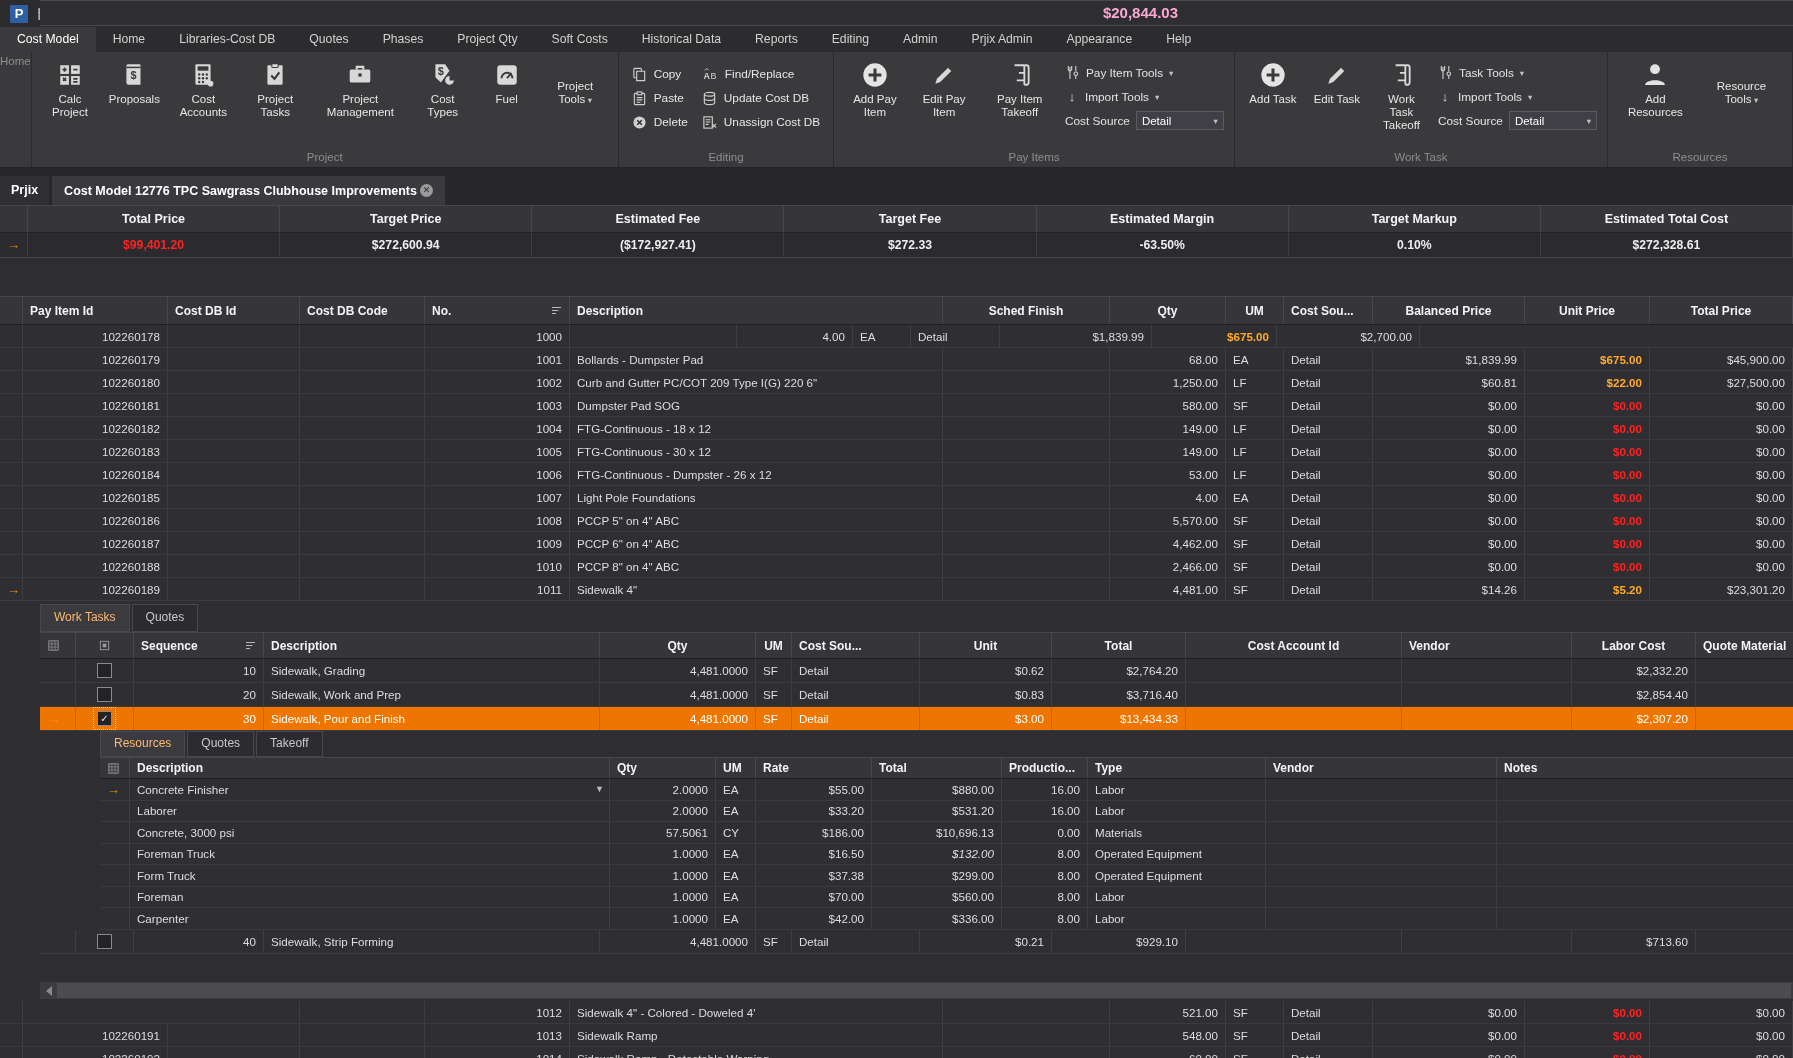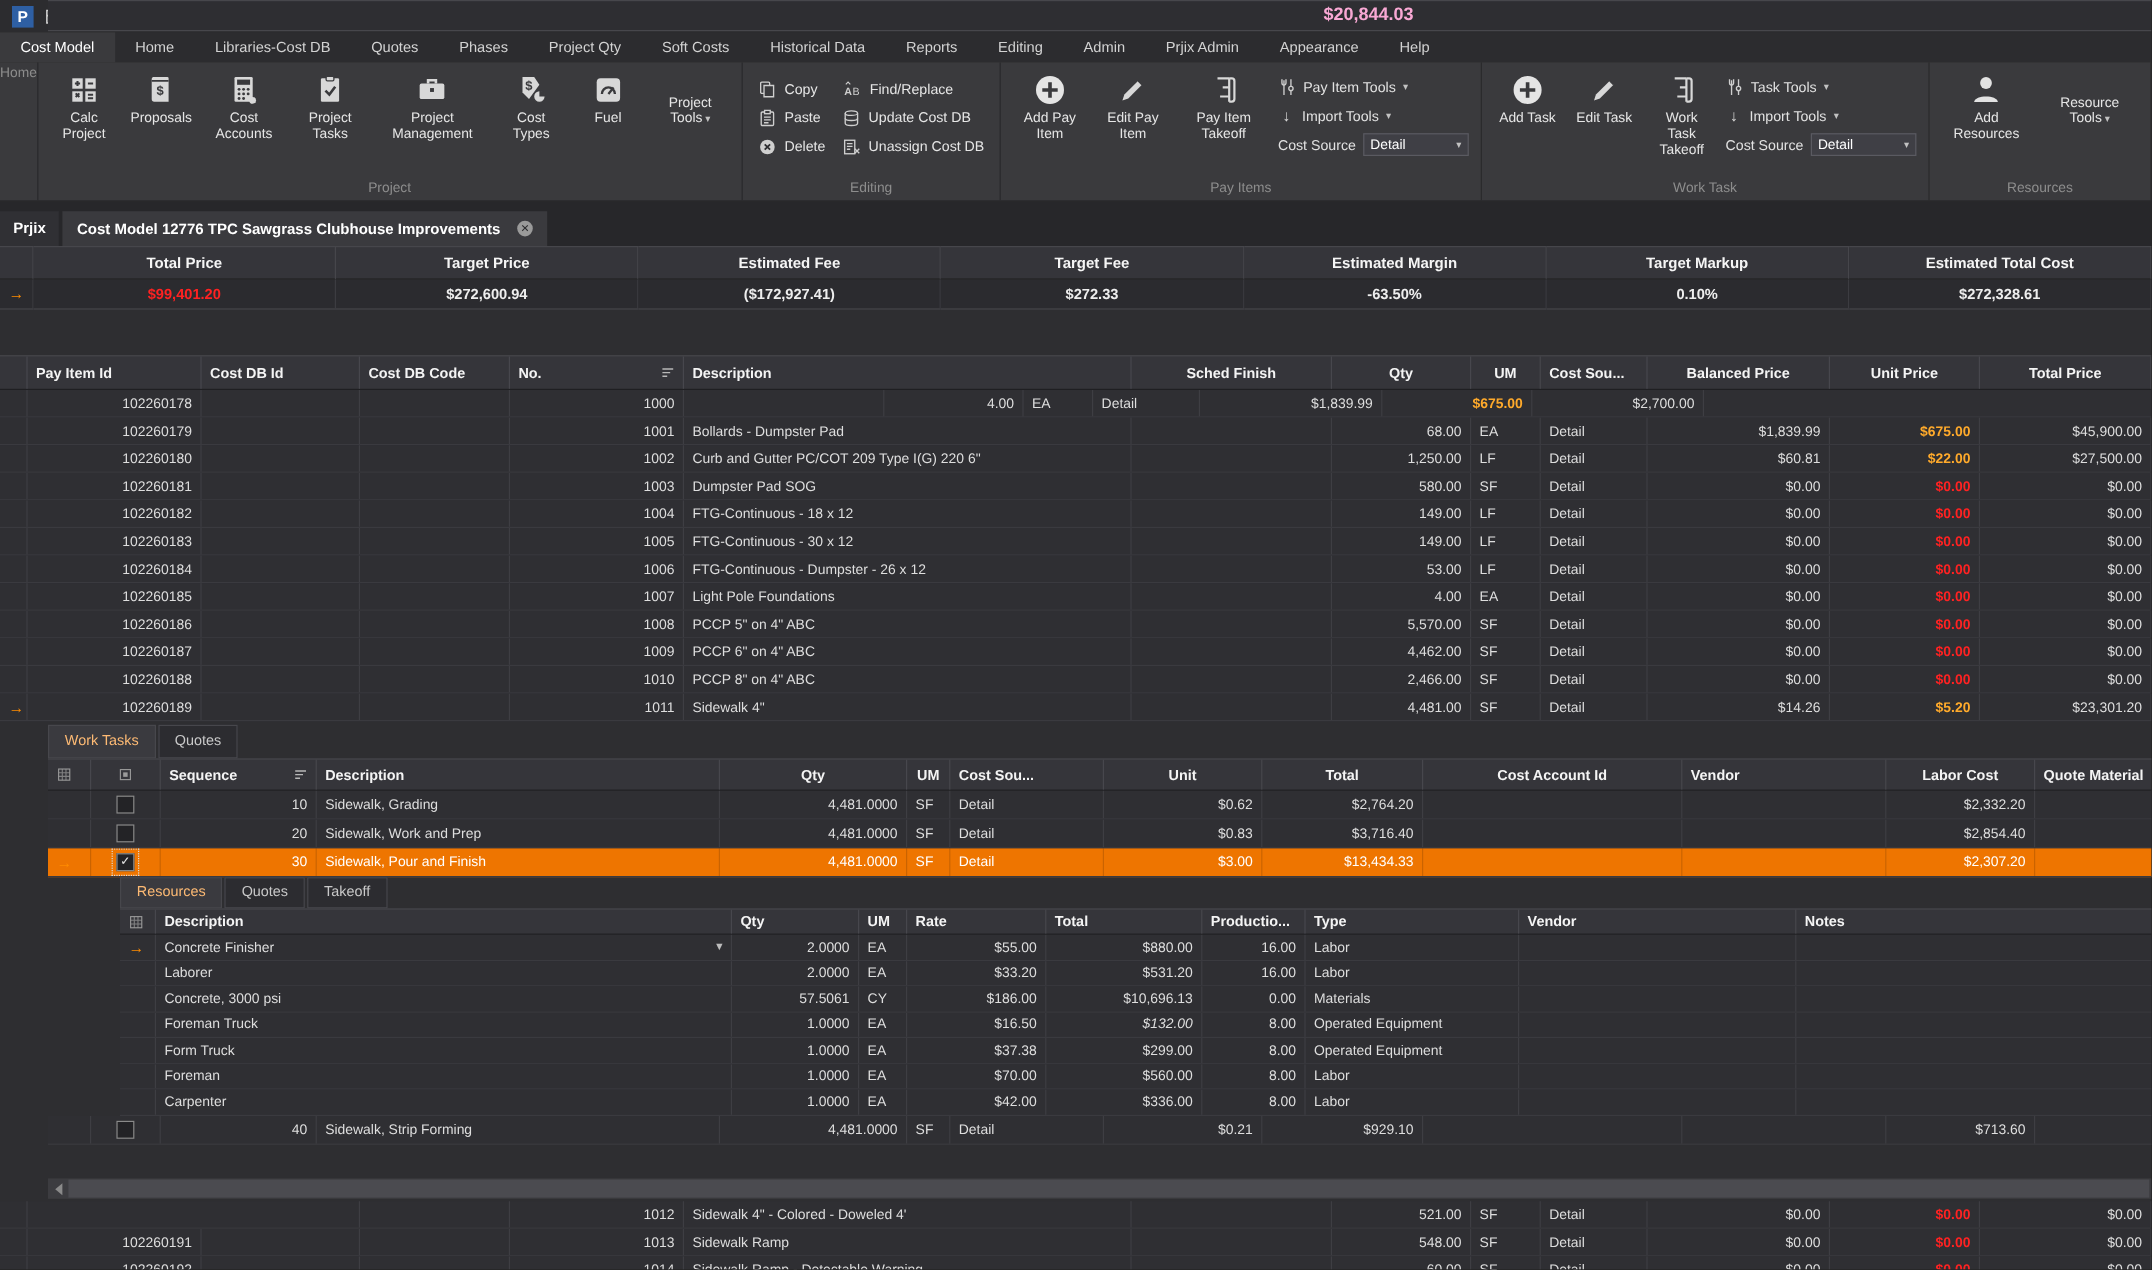--- a/index.html
+++ b/index.html
@@ -41,21 +41,21 @@
   .toolrow{display:flex;align-items:center;gap:6px;height:21px;font-size:11.8px;white-space:nowrap;padding:0 4px;cursor:default;}
   .caret{color:#c2c2c2;font-size:8.5px;}
   .selbox{width:88px;height:19px;background:#3f3f45;border:1px solid #5a5a61;display:flex;align-items:center;justify-content:space-between;
           padding:0 5px;box-sizing:border-box;font-size:11.5px;color:#fff;cursor:default;}
   .ic{display:inline-flex;align-items:center;justify-content:center;}
   .imp-arrow{font-weight:bold;color:#d8d8d8;font-size:13px;width:14px;text-align:center;}
 
   
   .doctabs{top:168px;left:0;width:100%;height:37px;background:#27272a;display:flex;align-items:flex-end;}
   .prjix-tab{height:29px;line-height:29px;padding:0 11px;background:#303034;color:#fff;font-weight:bold;font-size:12.5px;margin-right:3px;}
-  .doc-tab{height:29px;display:flex;align-items:center;gap:14px;padding:0 12px;background:#3a3a3e;color:#fff;font-weight:bold;font-size:12.5px;}
+  .doc-tab{height:29px;display:flex;align-items:center;gap:3px;padding:0 12px;background:#3a3a3e;color:#fff;font-weight:bold;font-size:12.5px;}
   .closeicon{width:13px;height:13px;border-radius:50%;background:#9a9a9a;color:#2b2b2d;font-size:9px;font-weight:bold;
              display:inline-flex;align-items:center;justify-content:center;line-height:1;}
 
   
   .summary{top:205px;left:0;width:1793px;display:grid;grid-template-columns:28px repeat(7,1fr);}
   .sum-h{height:26px;line-height:26px;background:var(--hdrbg);border-right:1px solid #46464b;border-top:1px solid #46464b;border-bottom:1px solid #222;
          text-align:center;font-weight:bold;font-size:12.5px;color:#f5f5f5;}
   .sum-v{height:24px;line-height:24px;background:#2b2b2f;border-right:1px solid #3c3c41;border-bottom:1px solid #46464b;
          text-align:center;font-weight:bold;font-size:12.2px;color:#eee;}
   .sum-ind{background:#2b2b2f;}

